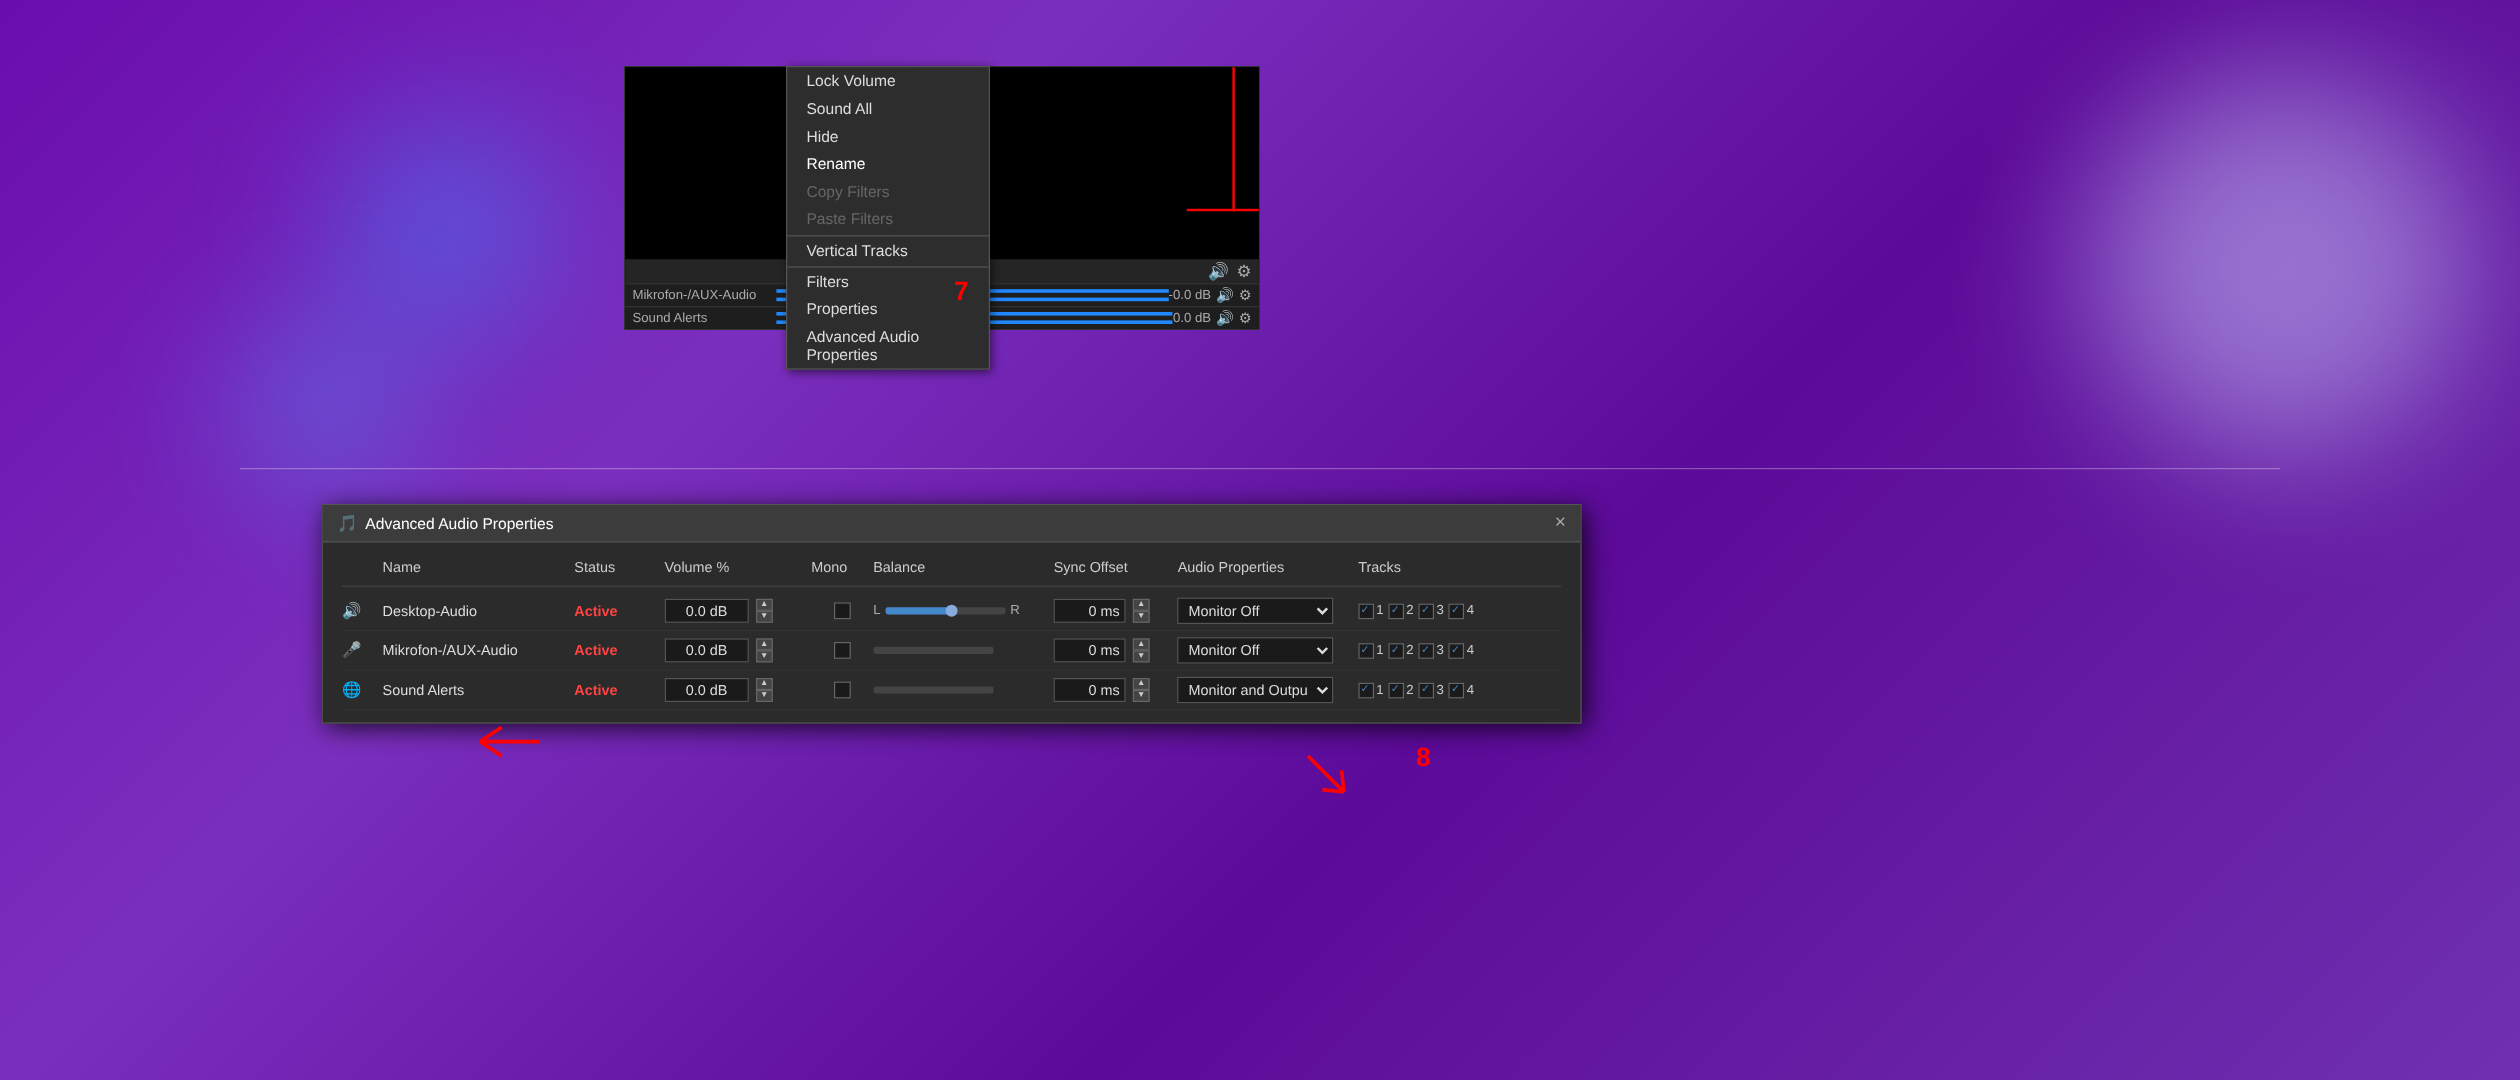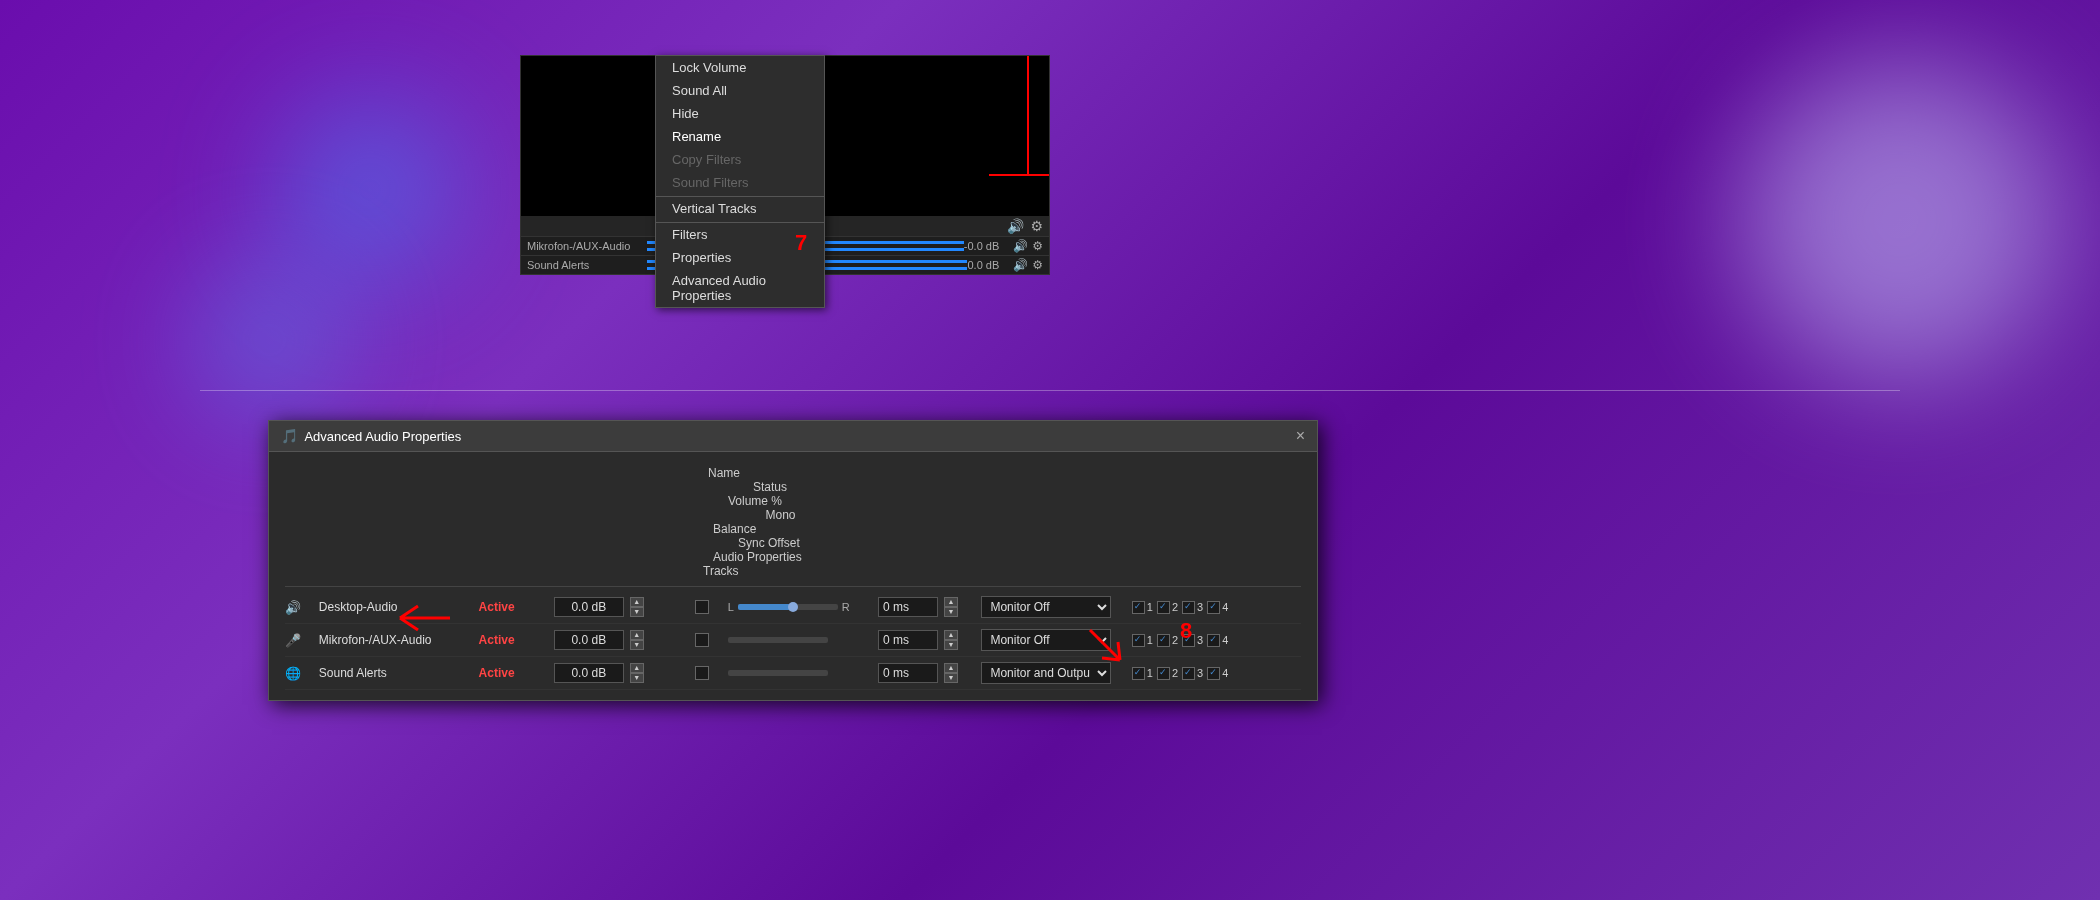--- a/index.html
+++ b/index.html
@@ -131,21 +131,21 @@
       font-size: 11px;
       color: #aaa;
       width: 120px;
       white-space: nowrap;
     }
 
     .mixer-db {
       font-size: 11px;
       color: #aaa;
       margin-left: auto;
-      margin-right: 14px;
+      margin-right: 4px;
     }
 
     .mixer-icons {
       display: flex;
       align-items: center;
       gap: 4px;
     }
 
     .mixer-meter {
       flex: 1;
@@ -215,21 +215,20 @@
     .aap-table {
       padding: 10px 16px;
     }
 
     .aap-header-row {
       display: flex;
       align-items: center;
       padding: 4px 0 8px 0;
       border-bottom: 1px solid #444;
       margin-bottom: 4px;
-      flex-direction: column;
     }
 
     .col-name { width: 170px; }
     .col-status { width: 80px; }
     .col-volume { width: 130px; }
     .col-mono { width: 55px; }
     .col-balance { width: 160px; }
     .col-sync { width: 110px; }
     .col-monitoring { width: 160px; }
     .col-tracks { width: 180px; }
@@ -334,21 +333,21 @@
       top: -2px;
     }
 
     .sync-input {
       background: #1a1a1a;
       border: 1px solid #555;
       color: #ddd;
       font-size: 12px;
       padding: 2px 4px;
       width: 60px;
-      text-align: left;
+      text-align: right;
     }
 
     .monitor-select {
       background: #1a1a1a;
       border: 1px solid #555;
       color: #ddd;
       font-size: 12px;
       padding: 2px 4px;
       width: 130px;
     }
@@ -479,21 +478,21 @@
     </div>
   </div>
 </div>
 
 <div class="context-menu">
   <div class="context-menu-item">Lock Volume</div>
   <div class="context-menu-item">Sound All</div>
   <div class="context-menu-item">Hide</div>
   <div class="context-menu-item bold">Rename</div>
   <div class="context-menu-item disabled">Copy Filters</div>
-  <div class="context-menu-item disabled">Sound Filters</div>
+  <div class="context-menu-item disabled">Paste Filters</div>
   <div class="context-menu-item separator">Vertical Tracks</div>
   <div class="context-menu-item separator">Filters</div>
   <div class="context-menu-item">Properties</div>
   <div class="context-menu-item">Advanced Audio Properties</div>
 </div>
 
 <div class="annot-7" style="top:230px;left:795px;">7</div>
 
 <div class="aap-dialog">
 

